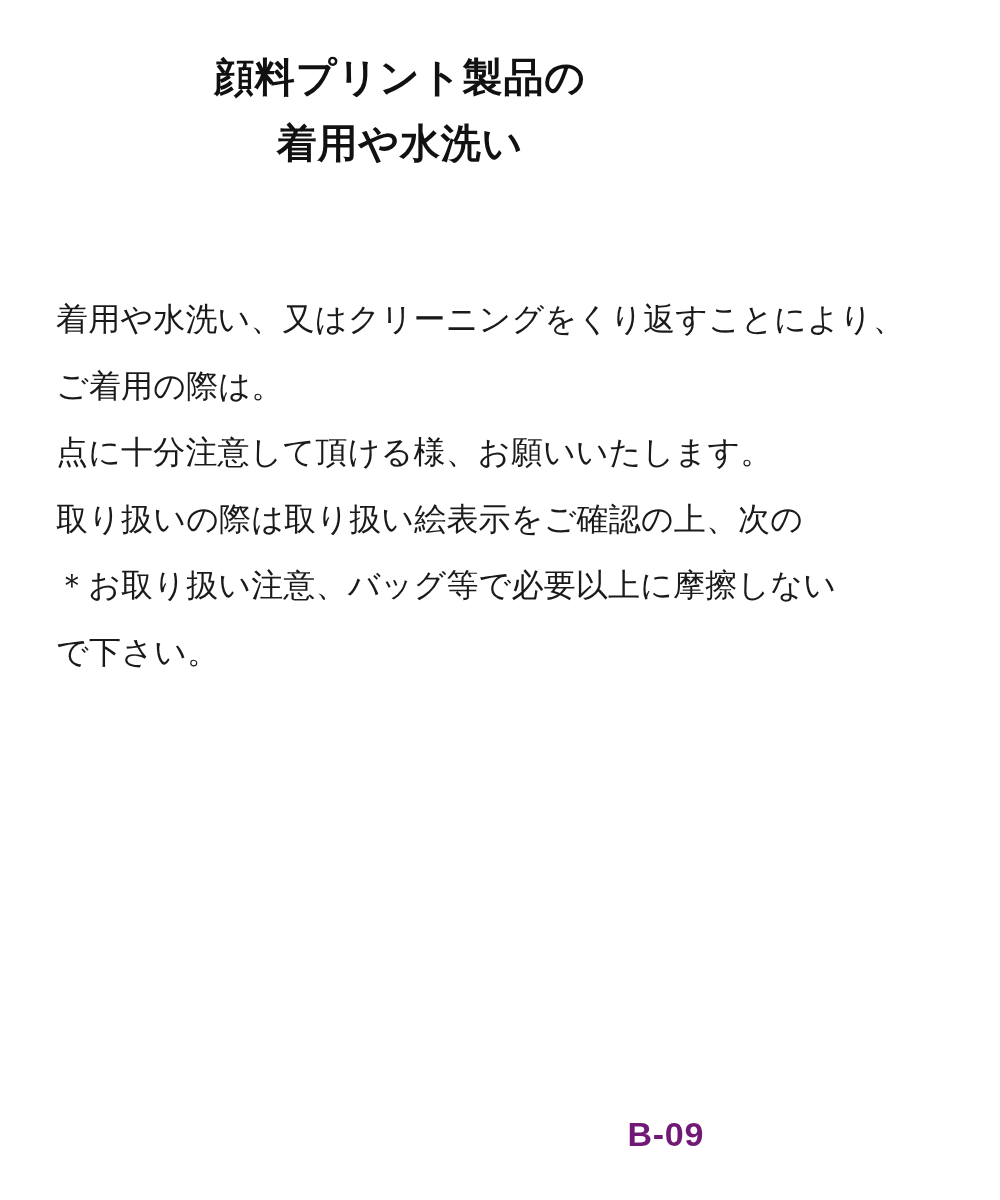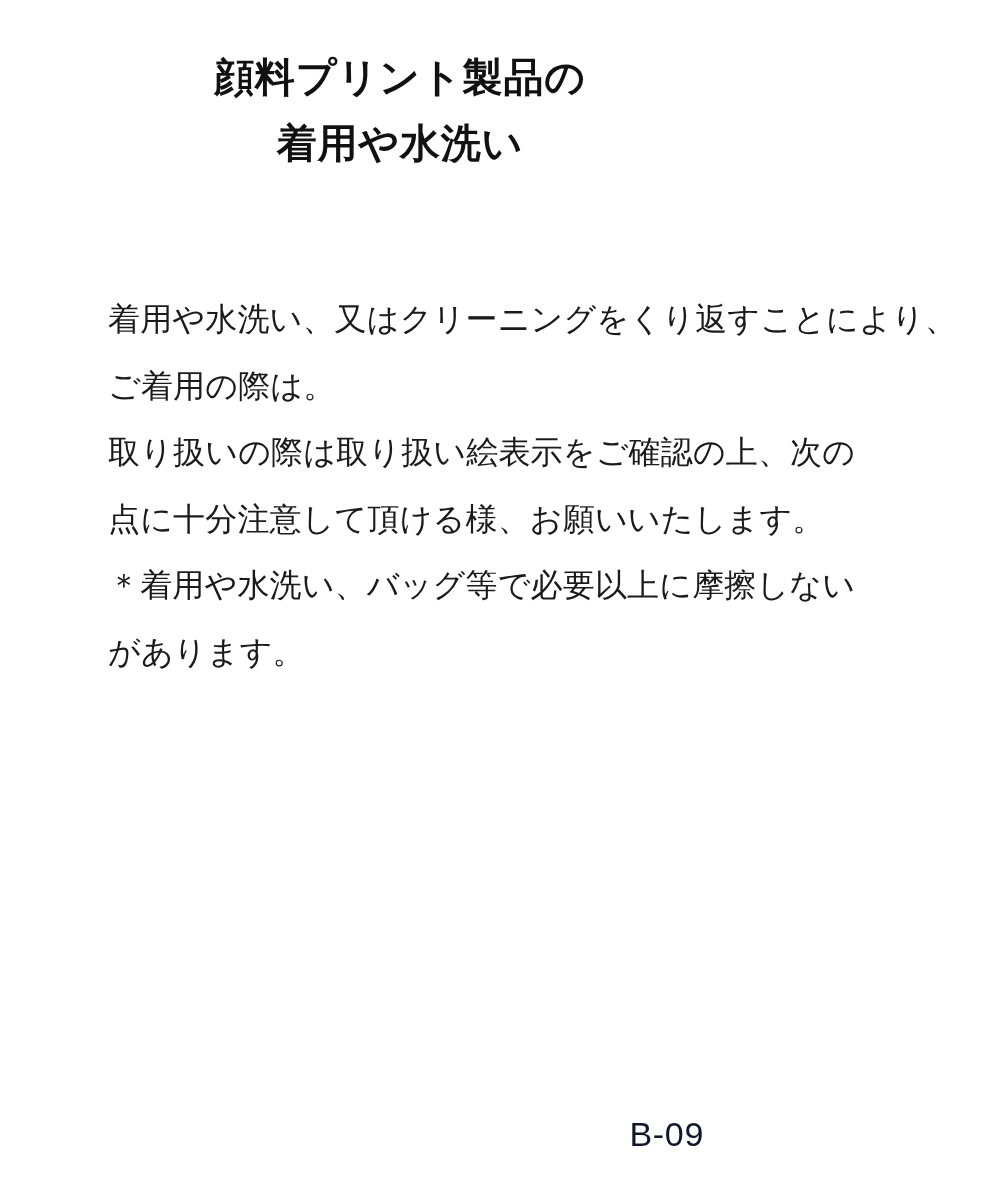--- a/index.html
+++ b/index.html
@@ -28,55 +28,55 @@
   }
   .title-line {
     font-size: 40px;
     font-weight: 700;
     letter-spacing: 0.02em;
     line-height: 1.65;
     color: #111111;
   }
   .body-block {
     margin-top: 110px;
-    padding-left: 108px;
+    padding-left: 56px;
     padding-right: 96px;
   }
   .body-line {
     font-size: 32px;
     font-weight: 400;
     line-height: 2.08;
     letter-spacing: 0.005em;
     color: #1a1a1a;
     white-space: pre;
   }
   .code {
     position: absolute;
     right: 96px;
     bottom: 46px;
     font-size: 34px;
-    font-weight: 400;
+    font-weight: 700;
     letter-spacing: 0.02em;
-    color: #0f172a;
+    color: #701a75;
   }
 </style>
 </head>
 <body>
 
 <div class="page">
 
   <div class="title-block">
     <div class="title-line">顔料プリント製品の</div>
     <div class="title-line">着用や水洗い</div>
   </div>
 
   <div class="body-block">
     <div class="body-line">着用や水洗い、又はクリーニングをくり返すことにより、</div>
     <div class="body-line">ご着用の際は。</div>
+    <div class="body-line">点に十分注意して頂ける様、お願いいたします。</div>
     <div class="body-line">取り扱いの際は取り扱い絵表示をご確認の上、次の</div>
-    <div class="body-line">点に十分注意して頂ける様、お願いいたします。</div>
-    <div class="body-line">＊着用や水洗い、バッグ等で必要以上に摩擦しない</div>
-    <div class="body-line">があります。</div>
+    <div class="body-line">＊お取り扱い注意、バッグ等で必要以上に摩擦しない</div>
+    <div class="body-line">で下さい。</div>
   </div>
 
   <div class="code">B-09</div>
 
 </div>
 
 </body></html>

